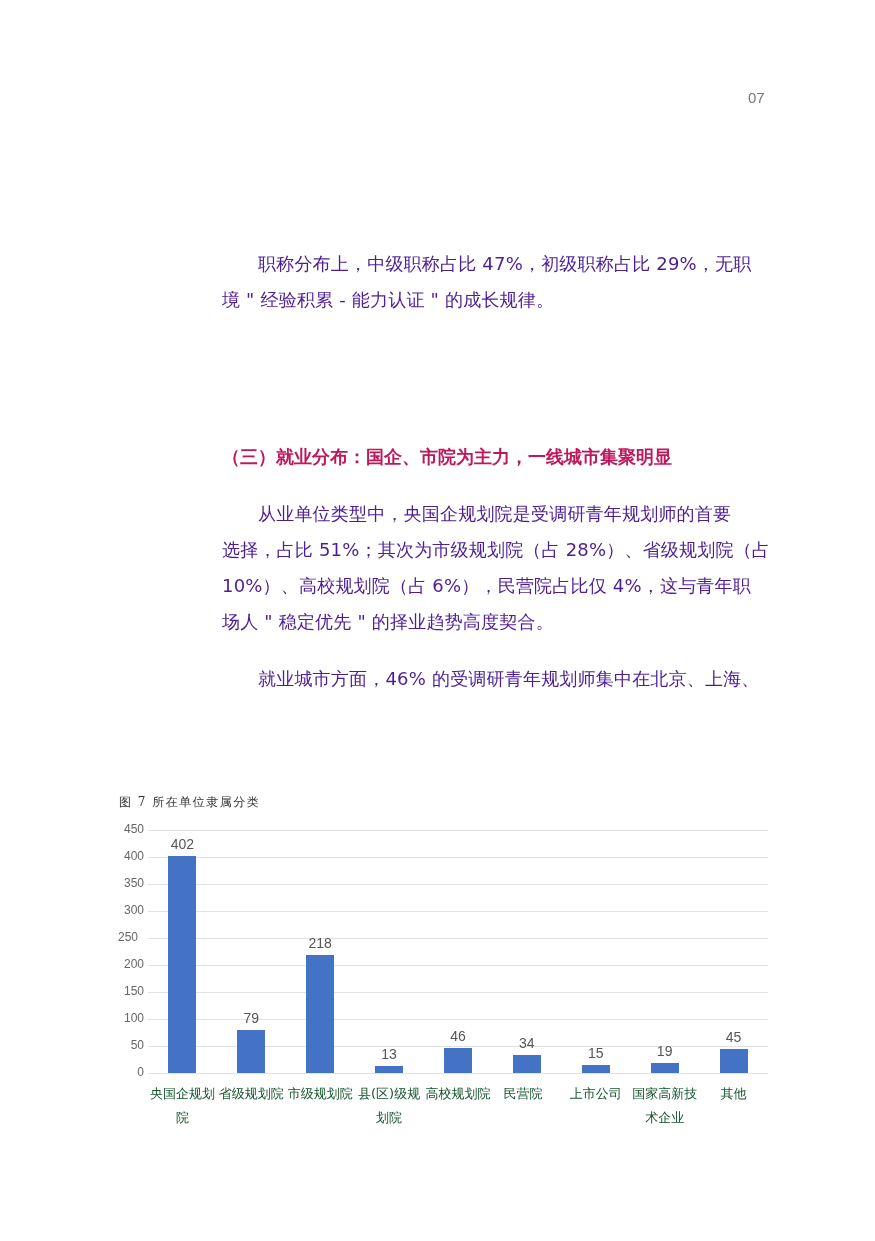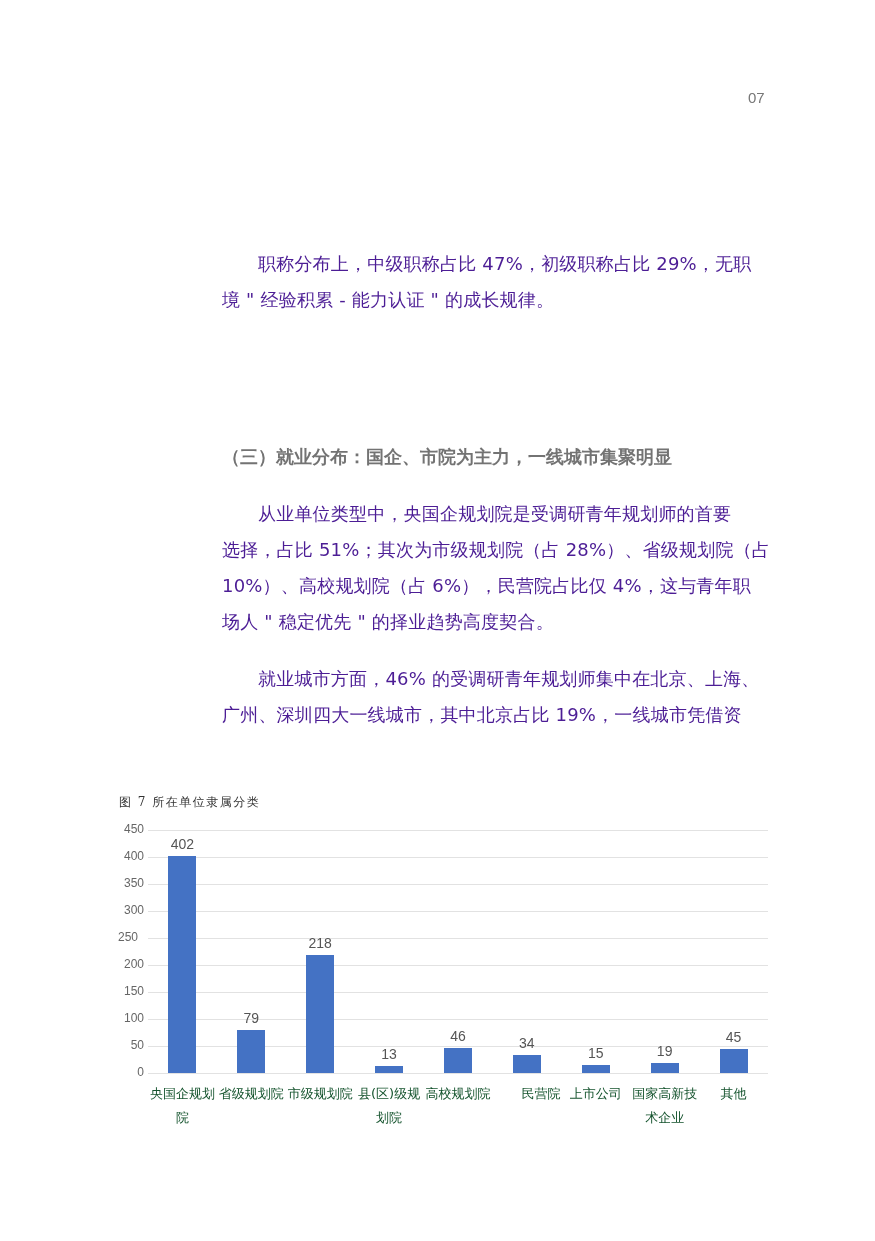--- a/index.html
+++ b/index.html
@@ -5,21 +5,21 @@
   html, body { margin: 0; padding: 0; background: #ffffff; }
   body { width: 875px; height: 1241px; position: relative; overflow: hidden;
          font-family: "DejaVu Sans", "Liberation Sans", sans-serif; color: #3a3a3a; }
   .page-number { position: absolute; left: 748px; top: 89px; font-size: 15px; color: #777;
                  font-family: "Liberation Sans", sans-serif; font-weight: 300; }
   .para { position: absolute; left: 222px; width: 548px; font-size: 18px; line-height: 36px;
           color: #4c1d95; letter-spacing: 0.2px; }
   .para .line { display: block; white-space: nowrap; }
   .para .indent { padding-left: 36px; }
   .section-heading { position: absolute; left: 222px; top: 445px; font-size: 18px; font-weight: bold;
-                     color: #737373; white-space: nowrap; }
+                     color: #be185d; white-space: nowrap; }
   .figure-caption { position: absolute; left: 119px; top: 794px; font-size: 12px; color: #333;
                     font-family: "DejaVu Serif", serif; letter-spacing: 1.5px; }
   .chart { position: absolute; left: 0; top: 0; width: 875px; height: 1241px; }
   .ytick { position: absolute; width: 32px; text-align: right; left: 112px; font-size: 12px; color: #666;
            font-family: "Liberation Sans", sans-serif; }
   .grid { position: absolute; left: 148px; width: 620px; height: 1px; background: #e2e2e2; }
   .bar { position: absolute; width: 28px; background: #4472c4; }
   .val { position: absolute; width: 60px; text-align: center; font-size: 14px; color: #555;
          font-family: "Liberation Sans", sans-serif; }
   .cat { position: absolute; width: 72px; text-align: center; font-size: 13px; color: #14532d; line-height: 24px; }
@@ -38,21 +38,20 @@
 
 <div class="para" style="top:496px;">
   <span class="line indent">从业单位类型中，央国企规划院是受调研青年规划师的首要</span>
   <span class="line">选择，占比 51%；其次为市级规划院（占 28%）、省级规划院（占</span>
   <span class="line">10%）、高校规划院（占 6%），民营院占比仅 4%，这与青年职</span>
   <span class="line">场人 " 稳定优先 " 的择业趋势高度契合。</span>
 </div>
 
 <div class="para" style="top:661px;">
   <span class="line indent">就业城市方面，46% 的受调研青年规划师集中在北京、上海、</span>
-  <span class="line">广州、深圳四大一线城市，其中北京占比 19%，一线城市凭借资</span>
 </div>
 
 <div class="figure-caption">图 7  所在单位隶属分类</div>
 
 <div class="chart" id="chart">
     <div class="grid" style="top: 1073px;"></div>
     <div class="ytick" style="top: 1065px;">0</div>
     <div class="grid" style="top: 1046px;"></div>
     <div class="ytick" style="top: 1038px;">50</div>
     <div class="grid" style="top: 1019px;"></div>
@@ -93,21 +92,21 @@
       <div>县(区)级规</div>
       <div>划院</div>
     </div>
     <div class="bar" style="left: 444px; top: 1048.16px; height: 24.84px; background: rgb(68, 114, 196);"></div>
     <div class="val" style="left: 428px; top: 1028.16px;">46</div>
     <div class="cat" style="left: 422px; top: 1082px;">
       <div>高校规划院</div>
     </div>
     <div class="bar" style="left: 512.889px; top: 1054.64px; height: 18.36px; background: rgb(68, 114, 196);"></div>
     <div class="val" style="left: 496.889px; top: 1034.64px;">34</div>
-    <div class="cat" style="left: 505px; top: 1082px;">
+    <div class="cat" style="left: 487px; top: 1082px;">
       <div>民营院</div>
     </div>
     <div class="bar" style="left: 581.778px; top: 1064.9px; height: 8.1px; background: rgb(68, 114, 196);"></div>
     <div class="val" style="left: 565.778px; top: 1044.9px;">15</div>
     <div class="cat" style="left: 559.778px; top: 1082px;">
       <div>上市公司</div>
     </div>
     <div class="bar" style="left: 650.667px; top: 1062.74px; height: 10.26px; background: rgb(68, 114, 196);"></div>
     <div class="val" style="left: 634.667px; top: 1042.74px;">19</div>
     <div class="cat" style="left: 628.667px; top: 1082px;">

